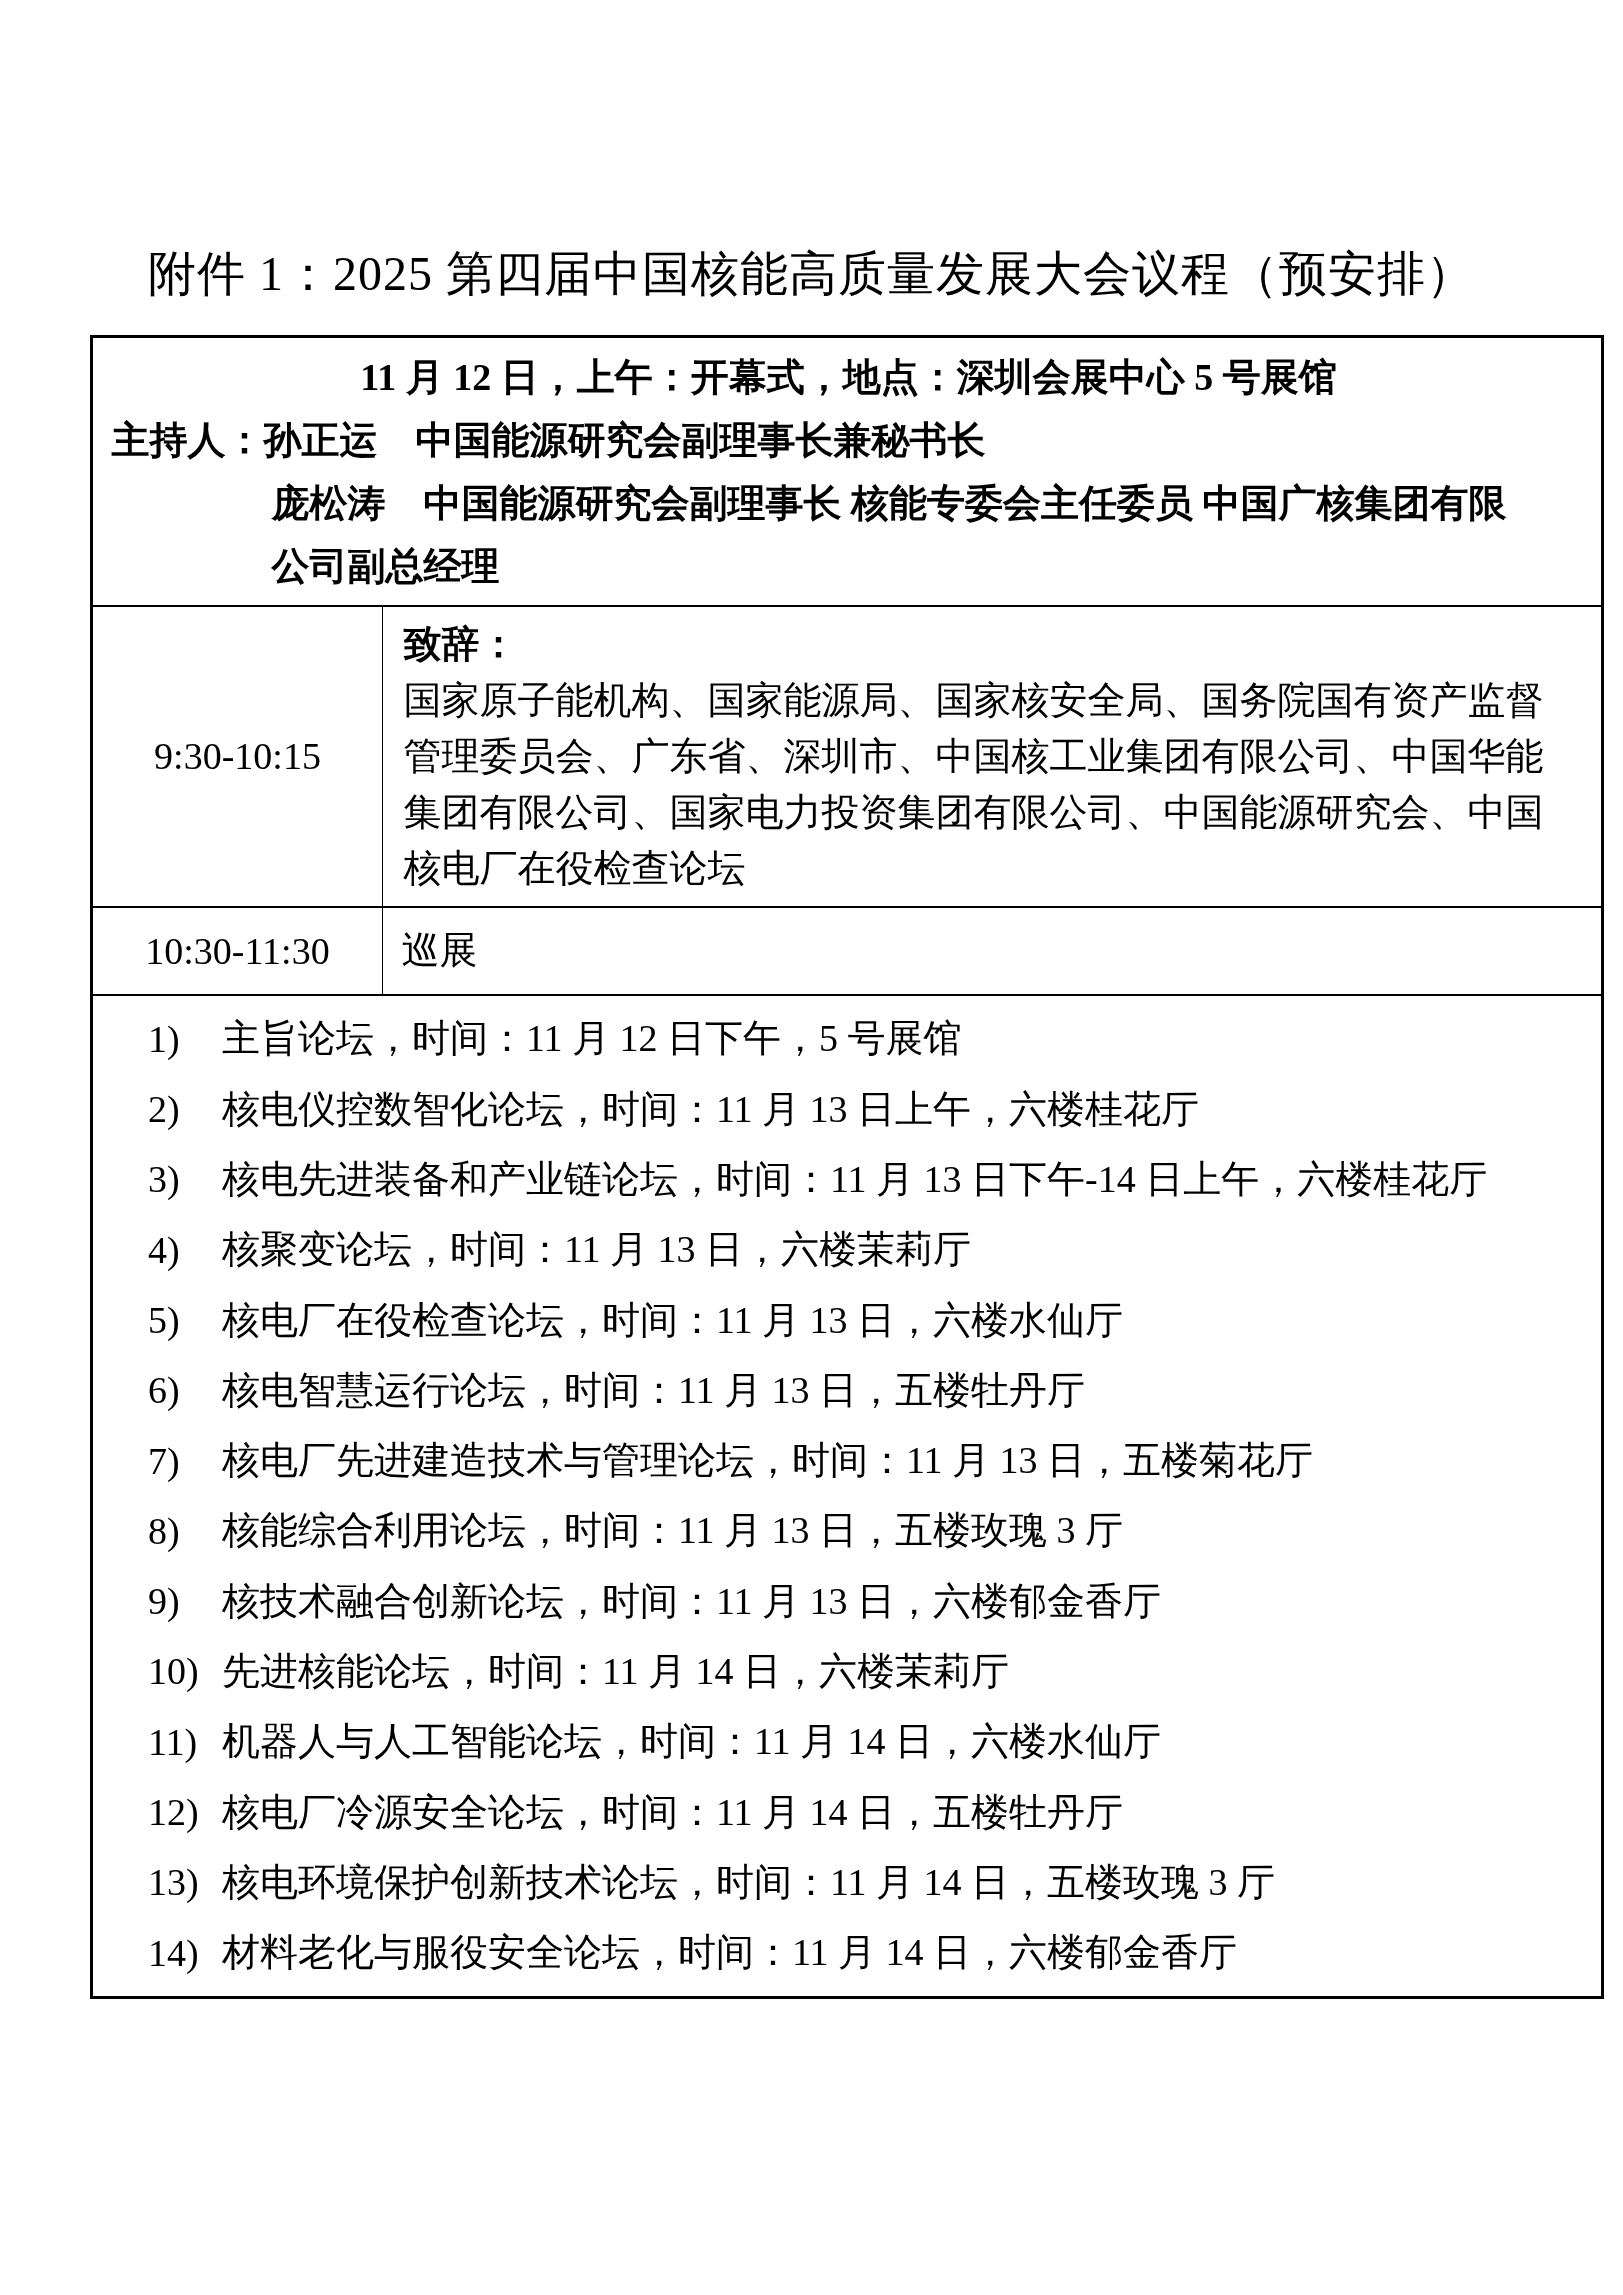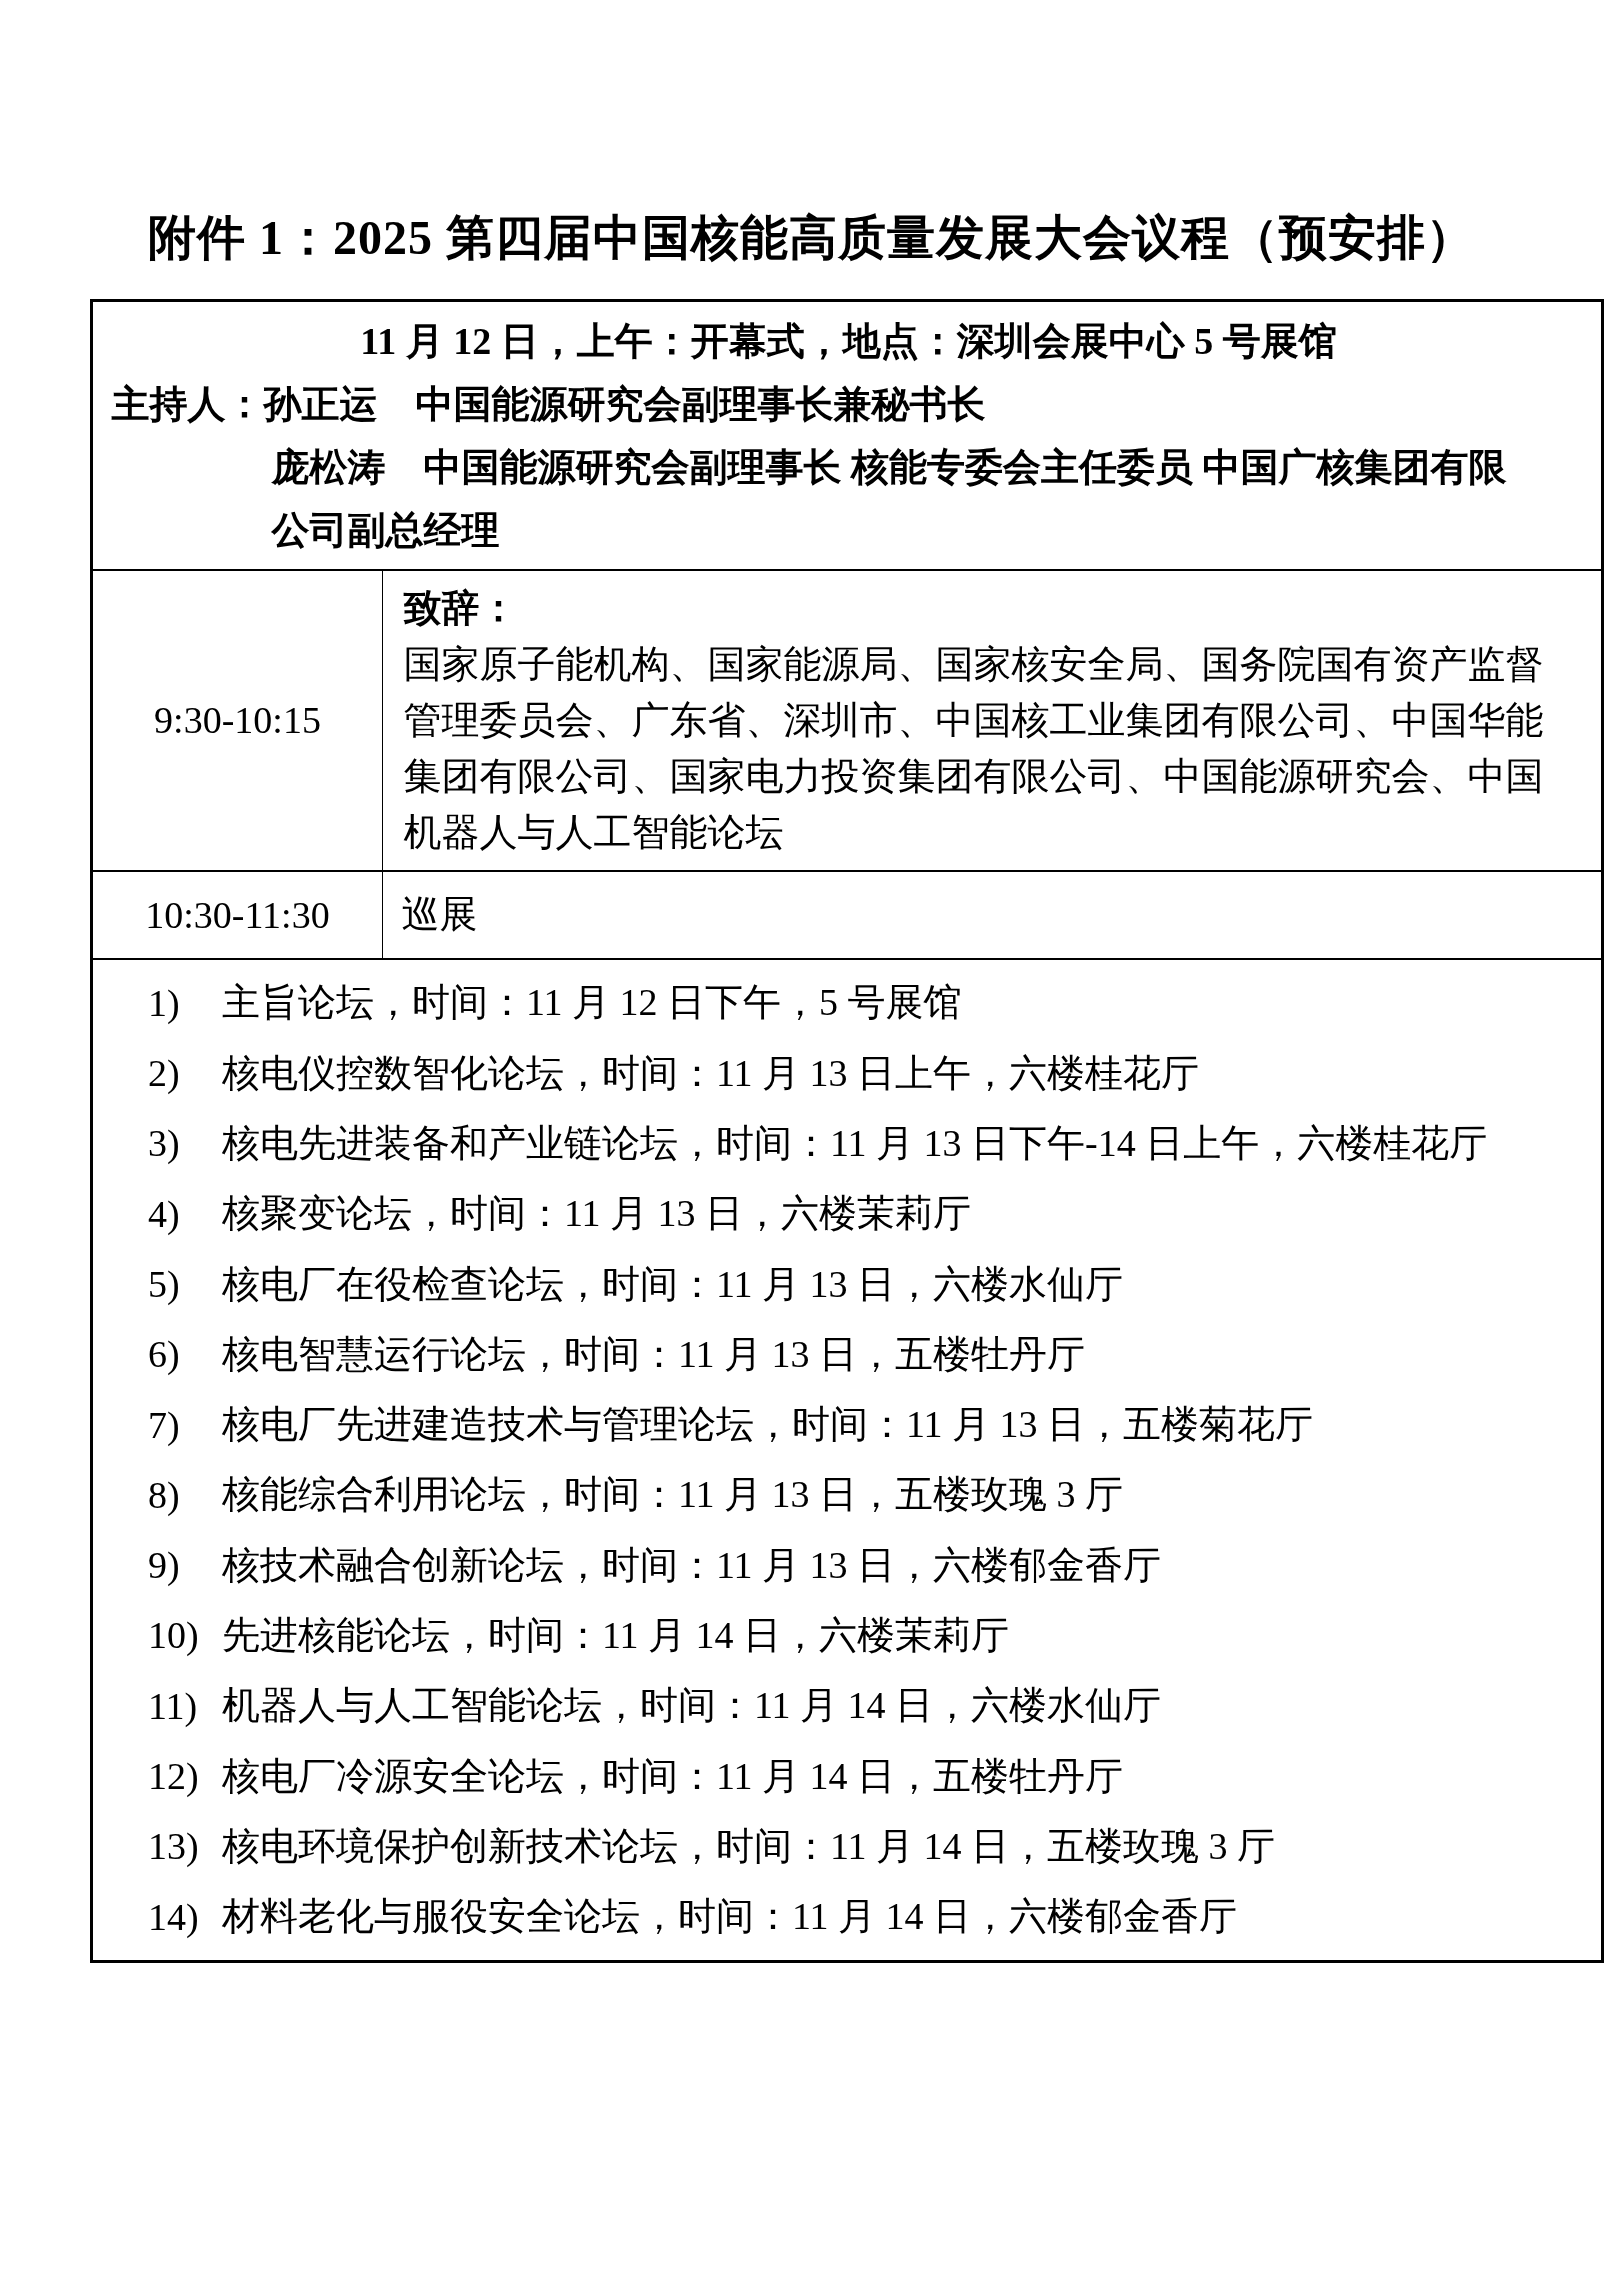--- a/index.html
+++ b/index.html
@@ -9,23 +9,24 @@
     height: 2295px;
     background: #ffffff;
     color: #000000;
     font-family: "Liberation Serif", "DejaVu Serif", serif;
     overflow: hidden;
   }
   .doc-title {
     padding-top: 207px;
     font-size: 48px;
     line-height: 1.3;
-    font-weight: bold;
+    font-weight: normal;
     text-align: center;
     letter-spacing: 1px;
+    margin-top: 36px;
   }
   table.agenda {
     margin-left: 90px;
     margin-top: 30px;
     width: 1514px;
     table-layout: fixed;
     border-collapse: collapse;
     border: 3.6px solid #000000;
     font-size: 38px;
   }
@@ -80,21 +81,21 @@
         </td>
       </tr>
 
       <tr>
         <td class="cell-time">9:30-10:15</td>
         <td class="cell-body cell-speech">
           <div class="speech-label">致辞：</div>
           <div class="speech-line">国家原子能机构、国家能源局、国家核安全局、国务院国有资产监督</div>
           <div class="speech-line">管理委员会、广东省、深圳市、中国核工业集团有限公司、中国华能</div>
           <div class="speech-line">集团有限公司、国家电力投资集团有限公司、中国能源研究会、中国</div>
-          <div class="speech-line">机器人与人工智能论坛</div>
+          <div class="speech-line">核电厂在役检查论坛</div>
         </td>
       </tr>
 
 
       <tr>
         <td class="cell-time">10:30-11:30</td>
         <td class="cell-body cell-tour">巡展</td>
       </tr>
 
 

